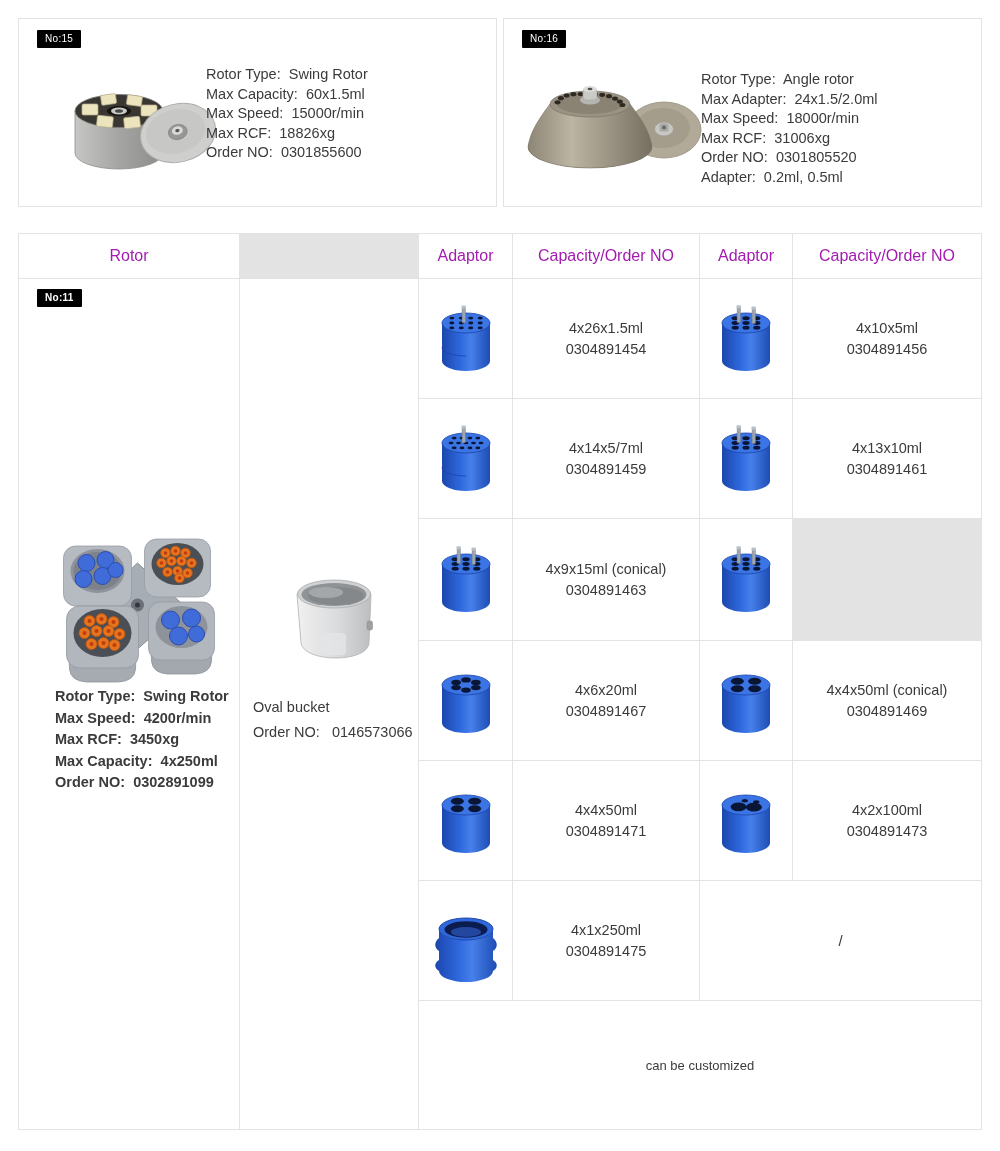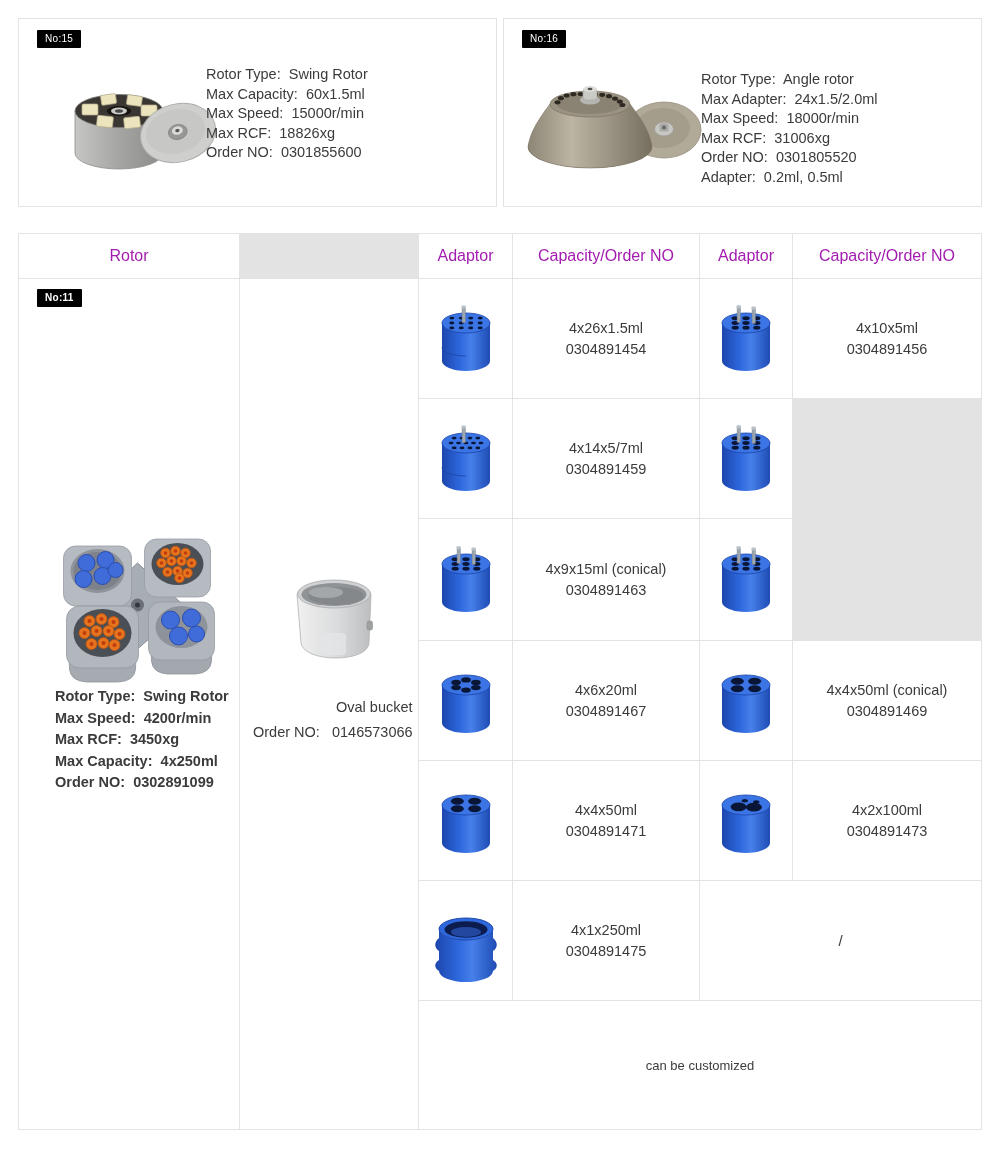--- a/index.html
+++ b/index.html
@@ -26,21 +26,21 @@
   .hcell{font-size:16px;color:#a21caf;}
   .gr1{grid-row:1}.gr2{grid-row:2}.gr3{grid-row:3}.gr4{grid-row:4}.gr5{grid-row:5}.gr6{grid-row:6}.gr7{grid-row:7}
   .gc1{grid-column:1}.gc2{grid-column:2}.gc3{grid-column:3}.gc4{grid-column:4}.gc5{grid-column:5}.gc6{grid-column:6}
   .rotor-cell{grid-row:2/span 7;grid-column:1;position:relative;display:block;font-weight:bold;}
   .bucket-cell{grid-row:2/span 7;grid-column:2;position:relative;display:block;}
   .rotor-cell .badge{left:18px;top:10px;}
   .rotor-img{position:absolute;left:26px;top:236px;width:186px;height:168px;}
   .rotor-cell .specs{left:36px;top:407px;}
   .rotor-cell .spec{line-height:21.5px;}
   .bucket-img{position:absolute;left:48px;top:292px;width:92px;height:98px;}
-  .bucket-cell .specs{left:13px;top:416px;text-align:right;}
+  .bucket-cell .specs{left:13px;top:416px;}
   .bucket-cell .spec{line-height:24.5px;}
   .cap-cell .cap-text{text-align:center;font-size:14.5px;line-height:21px;white-space:pre;}
   .slash-cell{grid-row:7;grid-column:5/span 2;font-size:15px;}
   .footer-cell{grid-row:8;grid-column:3/span 4;font-size:13px;}
   .adapter{width:66px;height:84px;}
 </style>
 </head>
 <body>
 
 <div class="page">
@@ -396,20 +396,23 @@
             <ellipse cx="43.824" cy="26" rx="3.5999999999999996" ry="1.98" fill="#0a1636"></ellipse>
             <ellipse cx="22.176000000000002" cy="30.756" rx="3.5999999999999996" ry="1.98" fill="#0a1636"></ellipse>
             <ellipse cx="33" cy="30.756" rx="3.5999999999999996" ry="1.98" fill="#0a1636"></ellipse>
             <ellipse cx="43.824" cy="30.756" rx="3.5999999999999996" ry="1.98" fill="#0a1636"></ellipse>
             <rect x="24.104" y="10.2" width="3.2" height="15" fill="#9ea6ae" stroke="#79828c" stroke-width="0.5"></rect>
             <rect x="23.504" y="8.2" width="4.4" height="3" rx="1" fill="#b9c1c9"></rect>
             <rect x="39.08" y="11.399999999999999" width="3.2" height="15" fill="#9ea6ae" stroke="#79828c" stroke-width="0.5"></rect>
             <rect x="38.48" y="9.399999999999999" width="4.4" height="3" rx="1" fill="#b9c1c9"></rect>
           </svg></div>
       </div>
+    <div class="cell gr3 gc6 cap-cell">
+        <div class="cap-text"><div>4x13x10ml</div><div>0304891461</div></div>
+      </div>
 
     <div class="cell gr4 gc3">
         <div class="adapter"><svg viewBox="0 0 66 84" width="66" height="84">
             <defs>
               <linearGradient id="gblu4" x1="0" y1="0" x2="1" y2="0">
                 <stop offset="0" stop-color="#1c46ad"></stop>
                 <stop offset=".38" stop-color="#2e68dd"></stop>
                 <stop offset=".6" stop-color="#4780ea"></stop>
                 <stop offset="1" stop-color="#1e4cb4"></stop>
               </linearGradient>

